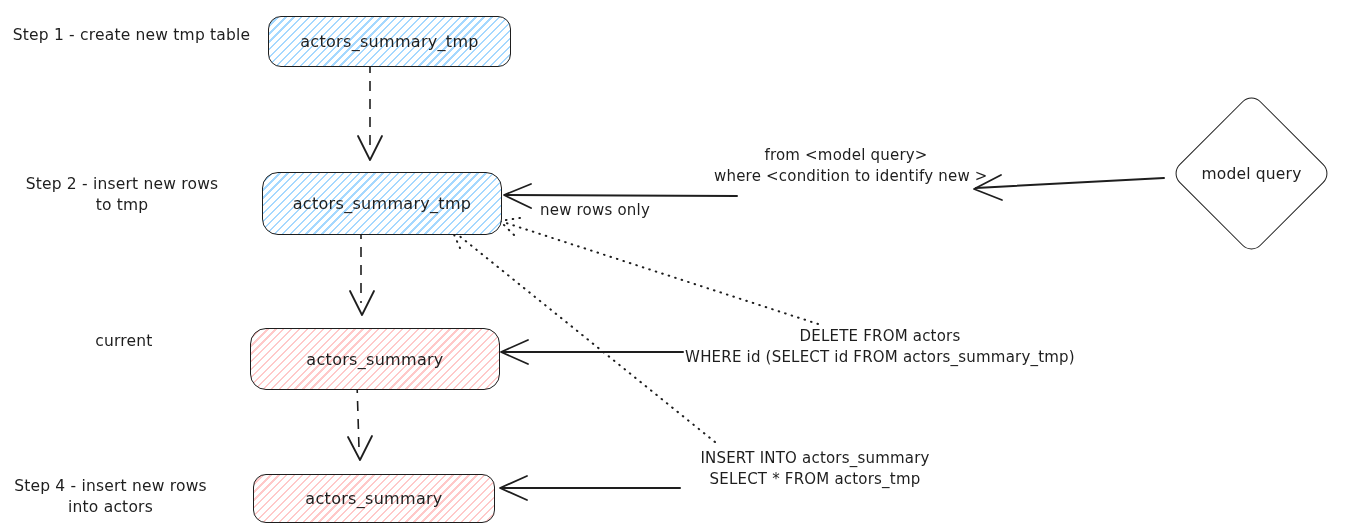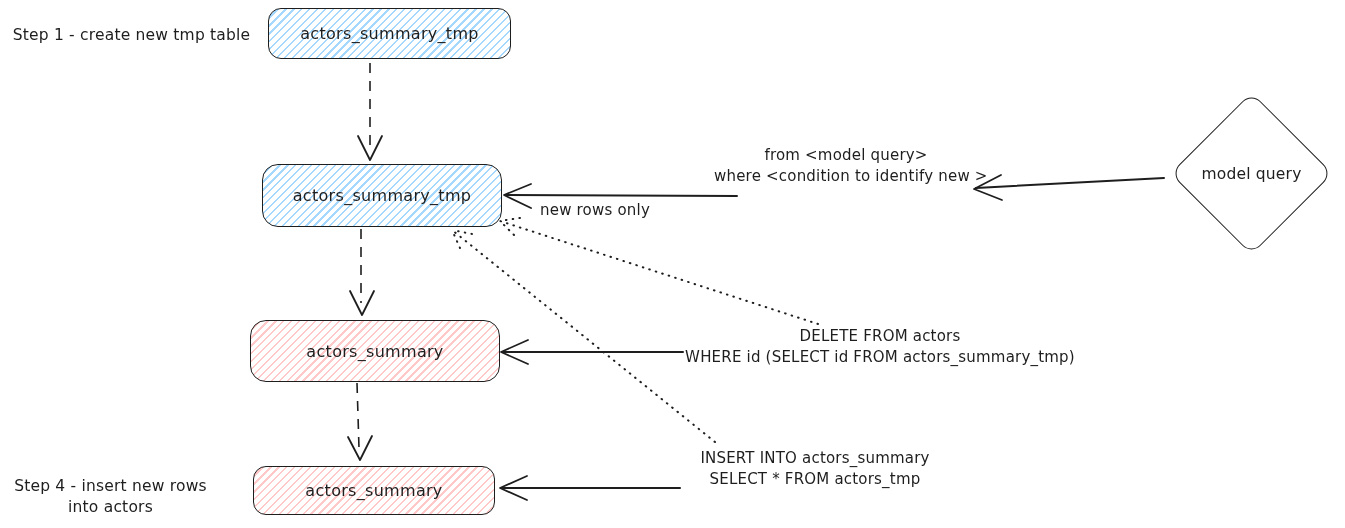--- a/index.html
+++ b/index.html
@@ -8,21 +8,21 @@
     background:#ffffff; color:#1e1e1e;
     font-family:"DejaVu Sans", sans-serif;
   }
   .canvas svg.wires { position:absolute; left:0; top:0; z-index:1; }
   .lbl {
     position:absolute; z-index:2; text-align:center;
     font-size:15.5px; line-height:21px; letter-spacing:0.2px; white-space:nowrap;
   }
   .node {
     position:absolute; z-index:2; display:flex; align-items:center; justify-content:center;
-    border:1.8px solid #1e1e1e; font-size:16px; letter-spacing:0.3px;
+    border:1.8px solid #1e1e1e; font-size:16px; letter-spacing:0.3px;margin-top:8px;
   }
   .node.blue {
     background:
       repeating-linear-gradient(135deg, #a5d8ff 0 1.6px, rgba(255,255,255,0) 1.6px 5.6px),
       #ffffff;
   }
   .node.red {
     background:
       repeating-linear-gradient(135deg, #ffc9c9 0 1.6px, rgba(255,255,255,0) 1.6px 5.6px),
       #ffffff;
@@ -94,21 +94,26 @@
     <g>
       <path class="dot" d="M 715 442 L 452 230"></path>
       <path class="dot" d="M 460 248 L 452 230"></path>
       <path class="dot" d="M 472 234 L 452 230"></path>
     </g>
   </svg>
 
   <div class="lbl" style="left:4px;  top:25px;  width:255px;">
     <div>Step 1 - create new tmp table</div>
   </div>
+  <div class="lbl" style="left:18px; top:174px; width:208px;">
+    <div>Step 2 - insert new rows</div>
+    <div>to tmp</div>
+  </div>
   <div class="lbl" style="left:4px;  top:331px; width:240px;">
+    <div>current</div>
   </div>
   <div class="lbl" style="left:8px;  top:476px; width:205px;">
     <div>Step 4 - insert new rows</div>
     <div>into actors</div>
   </div>
 
   <div class="node blue" style="left:268px; top:8px;   width:241px; height:49px; border-radius:13px;">
     <span>actors_summary_tmp</span>
   </div>
   <div class="node blue" style="left:262px; top:164px; width:238px; height:61px; border-radius:16px;">

